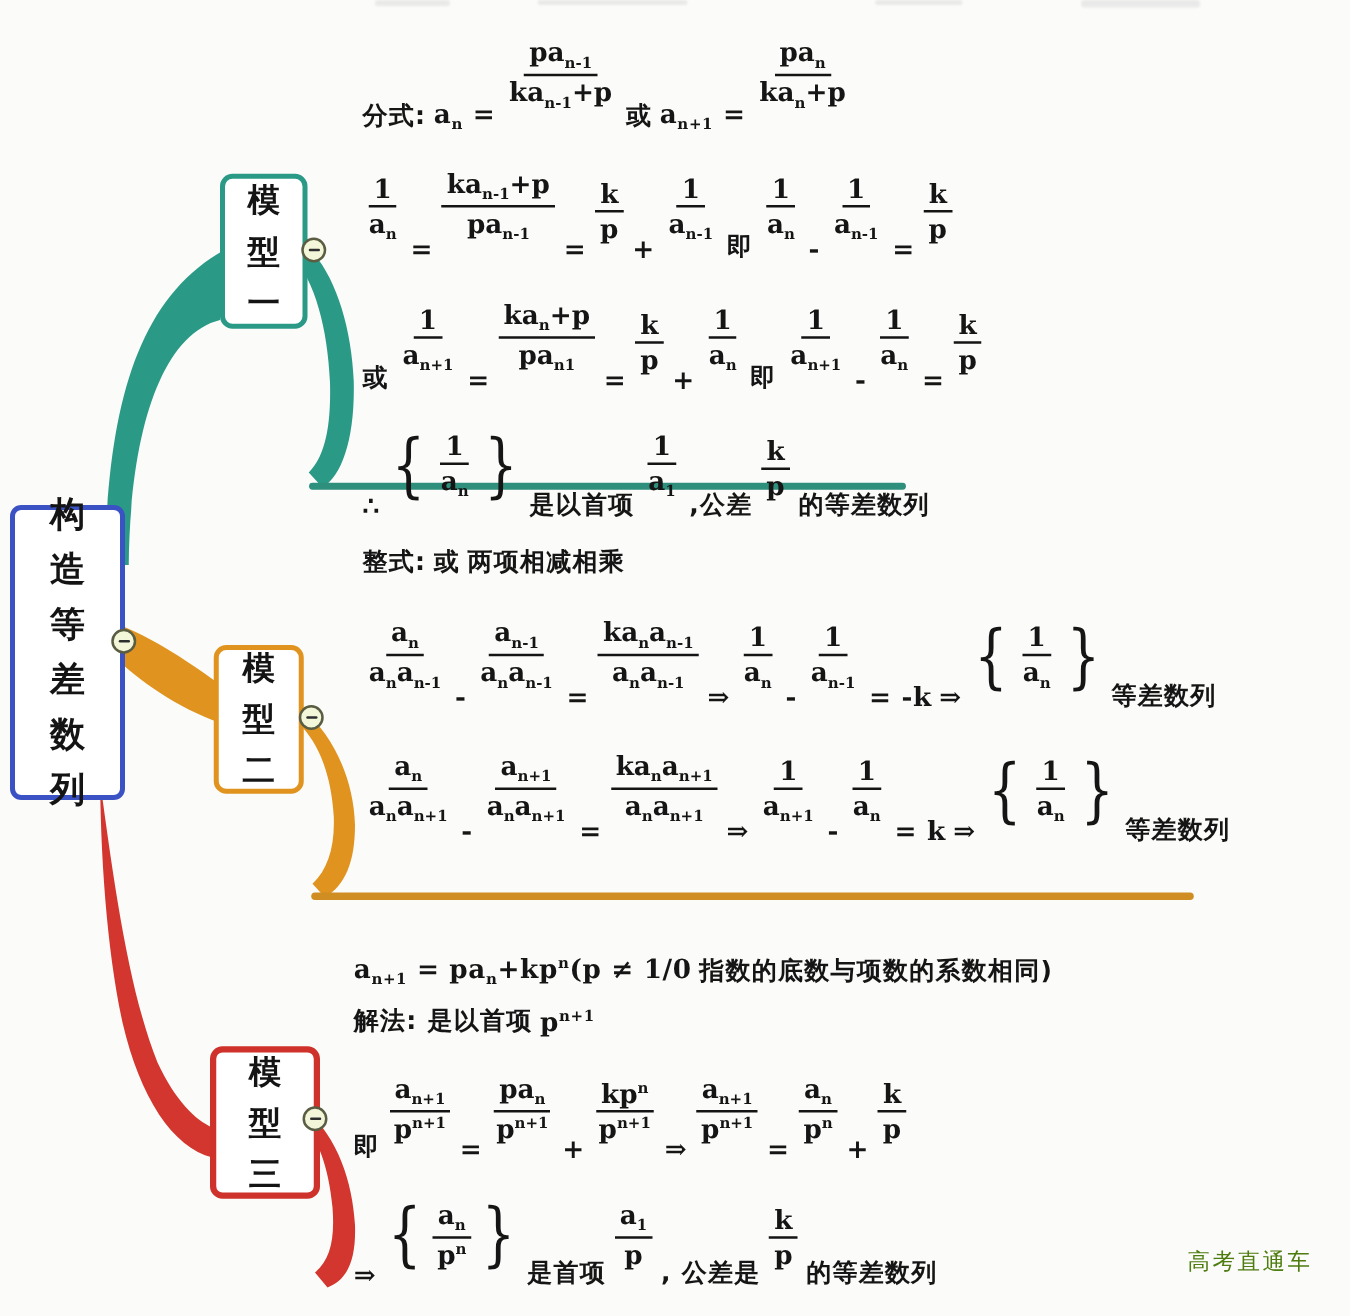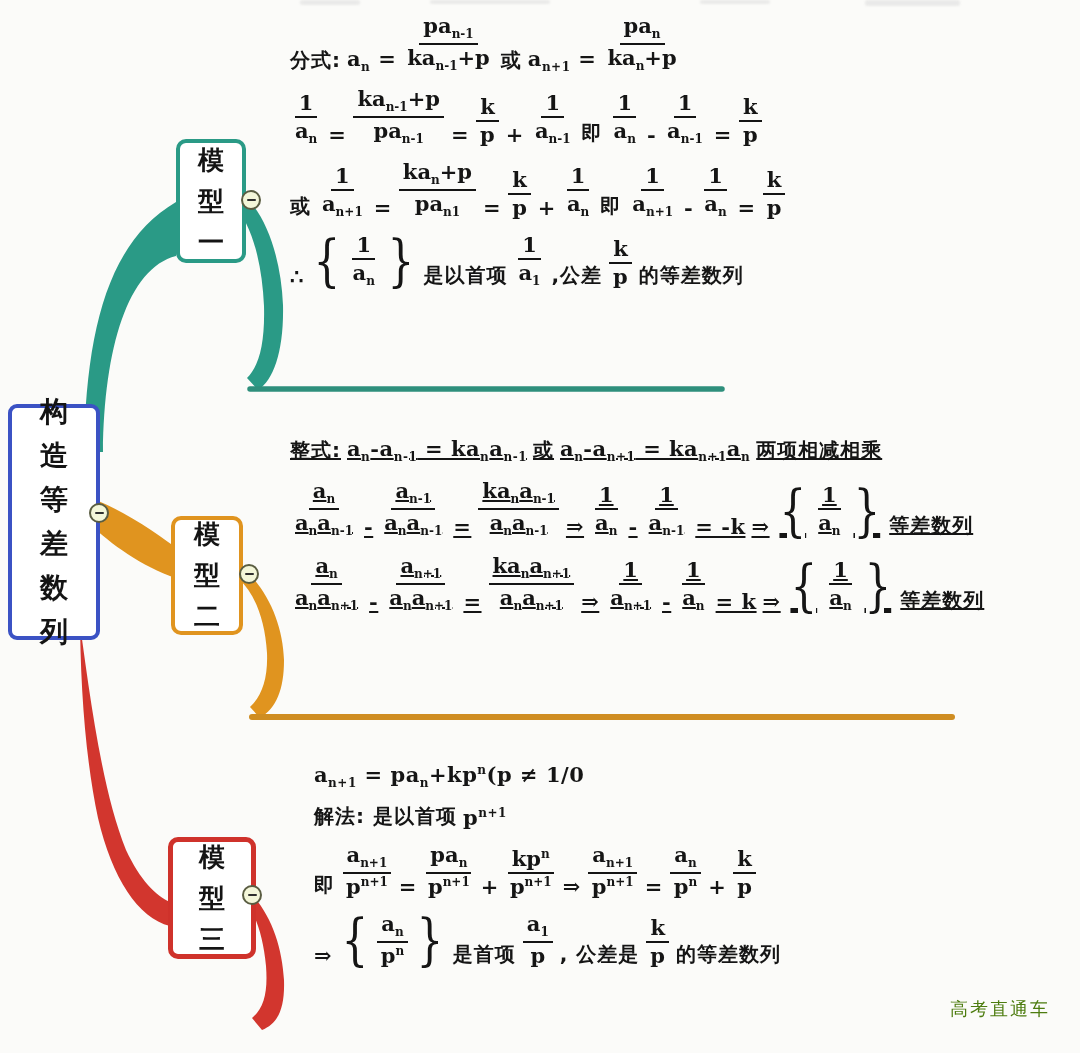--- a/index.html
+++ b/index.html
@@ -41,30 +41,30 @@
   #m3-collapse{left:242px;top:885px;}
 
   
   .content{position:absolute;z-index:4;color:#151515;}
   .fline{display:flex;align-items:flex-end;white-space:nowrap;margin-bottom:13px;
     font-family:"DejaVu Serif","Liberation Serif",serif;font-weight:bold;font-size:21px;}
   .fline .cn{font-family:"DejaVu Sans","Liberation Sans",sans-serif;font-weight:700;
     font-size:20px;margin:0 3px;letter-spacing:1px;}
   .fline .math{margin:0 3px;letter-spacing:.5px;}
   .fline sub,.fline sup{font-size:12px;font-weight:bold;}
-  .frac{display:inline-flex;flex-direction:column;align-items:center;margin:0 4px;line-height:1.15;}
+  .frac{display:inline-flex;flex-direction:column;align-items:center;margin:16px 4px;line-height:1.15;}
   .frac .fr-n{padding:0 4px 1px;border-bottom:2.5px solid #141414;text-align:center;}
   .frac .fr-d{padding:1px 4px 0;text-align:center;}
   .bgroup{display:inline-flex;align-items:center;margin:0 2px;}
   .brace{font-size:56px;font-weight:400;line-height:.9;transform:scaleX(.75);
     font-family:"DejaVu Serif","Liberation Serif",serif;}
   #b1{left:287px;top:14px;}
   #b2{left:287px;top:436px;}
-  #b3{left:311px;top:762px;}
-  #b2 .fline{margin-bottom:15px;text-decoration:underline;}
+  #b3{left:280px;top:762px;}
+  #b2 .fline{margin-bottom:15px;}
 
   #watermark{position:absolute;left:950px;top:997px;z-index:7;
     font-family:"DejaVu Sans","Liberation Sans",sans-serif;
     font-size:18px;color:#4d7c0f;letter-spacing:2px;}
 </style>
 </head>
 <body>
 
 <div id="canvas">
 
@@ -240,23 +240,21 @@
         <span>型</span>
         <span>二</span>
       </div>
   </div>
   <div class="collapse" id="m2-collapse">
     <span class="minus"></span>
   </div>
   <div class="content" id="b2">
       <div class="fline">
         <span class="cn">整式:</span>
-        <span class="math">a<sub>n</sub>-a<sub>n-1</sub> = ka<sub>n</sub>a<sub>n-1</sub></span>
         <span class="cn">或</span>
-        <span class="math">a<sub>n</sub>-a<sub>n+1</sub> = ka<sub>n+1</sub>a<sub>n</sub></span>
         <span class="cn">两项相减相乘</span>
       </div>
       <div class="fline">
         <span class="frac">
           <span class="fr-n">a<sub>n</sub></span>
           <span class="fr-d">a<sub>n</sub>a<sub>n-1</sub></span>
         </span>
         <span class="math">-</span>
         <span class="frac">
           <span class="fr-n">a<sub>n-1</sub></span>
@@ -334,20 +332,21 @@
         <span>型</span>
         <span>三</span>
       </div>
   </div>
   <div class="collapse" id="m3-collapse">
     <span class="minus"></span>
   </div>
   <div class="content" id="b3">
       <div class="fline">
         <span class="math">a<sub>n+1</sub> = pa<sub>n</sub>+kp<sup>n</sup>(p ≠ 1/0</span>
+        <span class="cn">指数的底数与项数的系数相同)</span>
       </div>
       <div class="fline">
         <span class="cn">解法: 是以首项</span>
         <span class="math">p<sup>n+1</sup></span>
       </div>
       <div class="fline">
         <span class="cn">即</span>
         <span class="frac">
           <span class="fr-n">a<sub>n+1</sub></span>
           <span class="fr-d">p<sup>n+1</sup></span>

